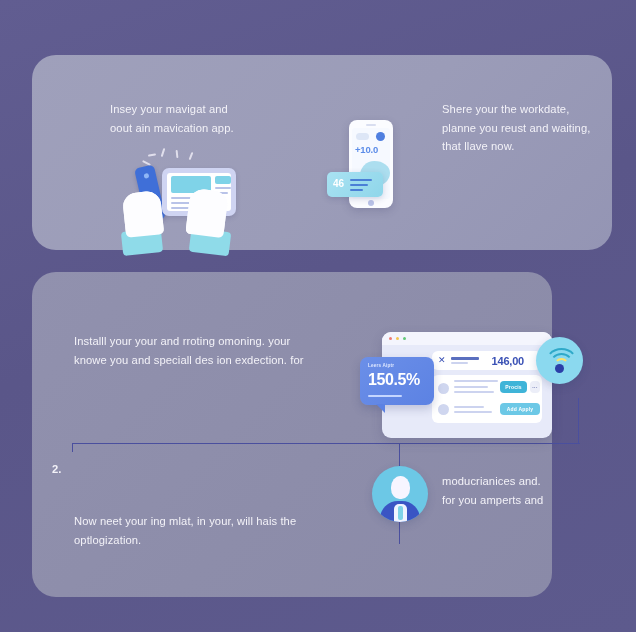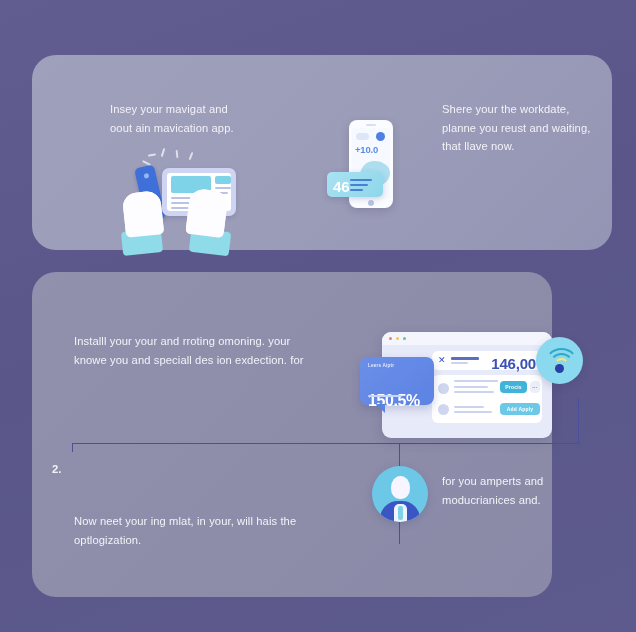--- a/index.html
+++ b/index.html
@@ -59,48 +59,48 @@
   .phone .home{position:absolute;left:50%;bottom:2px;width:6px;height:6px;margin-left:-3px;
     background:#b9c3e8;border-radius:50%;}
   .phone .pill{position:absolute;left:4px;top:5px;width:13px;height:7px;background:#dde6f6;border-radius:3.5px;}
   .phone .circ{position:absolute;right:5px;top:4px;width:9px;height:9px;background:#4f7fe0;border-radius:50%;}
   .phone .plus{position:absolute;left:3px;top:16px;color:#5b8ce8;font-size:9.5px;font-weight:700;letter-spacing:-.2px;}
   .phone .blob{position:absolute;left:8px;top:33px;width:30px;height:26px;background:#9fd9ec;
     border-radius:48% 52% 55% 45%/55% 45% 55% 45%;opacity:.85;}
   .cardchip{position:absolute;left:-22px;top:52px;width:56px;height:25px;
     background:linear-gradient(135deg,#a9e2f2,#8fd6ea);border-radius:5px;
     box-shadow:0 2px 6px rgba(50,60,110,.2);}
-  .cardchip .v{position:absolute;left:6px;top:6px;color:#ffffff;font-size:15px;font-weight:700;text-align:right;}
+  .cardchip .v{position:absolute;left:6px;top:6px;color:#ffffff;font-size:10px;font-weight:700;text-align:right;}
   .cardchip .ln{position:absolute;left:23px;background:#4a7fd6;height:2px;border-radius:1px;}
 
   
   .browser{position:absolute;left:382px;top:332px;width:170px;height:106px;
     background:#e7eaf9;border-radius:9px;box-shadow:0 4px 12px rgba(50,50,95,.18);}
   .browser .top{position:absolute;left:0;top:0;right:0;height:13px;
     background:#f4f5fd;border-radius:9px 9px 0 0;}
   .dotr{position:absolute;top:5px;width:3.4px;height:3.4px;border-radius:50%;}
   .panel{position:absolute;background:#ffffff;border-radius:6px;}
   .panel.hdr{left:50px;top:19px;width:110px;height:19px;}
   .panel.body{left:50px;top:43px;width:110px;height:48px;}
-  .amt{position:absolute;right:6px;top:4px;color:#3a51b5;font-size:15px;font-weight:700;letter-spacing:-.2px;}
+  .amt{position:absolute;right:18px;top:4px;color:#3a51b5;font-size:11px;font-weight:700;letter-spacing:-.2px;}
   .xicon{position:absolute;left:6px;top:5px;width:9px;height:9px;color:#3a51b5;font-size:9px;font-weight:700;line-height:9px;}
   .mini{position:absolute;background:#ccd3ef;border-radius:1px;height:2px;}
   .mini.dark{background:#5a6fbf;}
   .avcirc{position:absolute;background:#cfd6ef;border-radius:50%;}
   .btn{position:absolute;border-radius:4px;display:flex;align-items:center;justify-content:center;
     color:#fff;font-size:5px;font-weight:700;letter-spacing:.2px;}
   .btn.teal{background:#3fb4d8;}
   .btn.lite{background:#6cc8e6;}
   .btn.ghost{background:#eceef8;}
 
   .tooltip{position:absolute;left:360px;top:357px;width:74px;height:48px;
     background:linear-gradient(140deg,#6b8fe8,#5c82e3);border-radius:8px;
     box-shadow:0 4px 10px rgba(45,55,110,.22);}
   .tooltip .lab{position:absolute;left:8px;top:6px;color:#dfe8ff;font-size:4.6px;font-weight:600;letter-spacing:.2px;}
-  .tooltip .big{position:absolute;left:8px;top:14px;color:#ffffff;font-size:16px;font-weight:700;letter-spacing:-.4px;margin-top:21px;}
+  .tooltip .big{position:absolute;left:8px;top:14px;color:#ffffff;font-size:16px;font-weight:700;letter-spacing:-.4px;}
   .tooltip .ul{position:absolute;left:8px;bottom:8px;width:34px;height:2.4px;background:#c5d6ff;border-radius:2px;}
   .tooltip .tail{position:absolute;left:16px;bottom:-8px;width:0;height:0;
     border-left:9px solid transparent;border-right:0 solid transparent;border-top:9px solid #5c82e3;}
 
   .wifi{position:absolute;left:536px;top:337px;width:47px;height:47px;
     background:#8bd9ef;border-radius:50%;box-shadow:0 3px 9px rgba(45,60,110,.2);}
   .wifi .arc{position:absolute;border:2.6px solid #2fa9c9;border-bottom-color:transparent;
     border-left-color:transparent;border-right-color:transparent;border-radius:50%;}
   .wifi .core{position:absolute;left:50%;top:27px;width:9px;height:9px;margin-left:-4.5px;
     background:#2b3fa8;border-radius:50%;}
@@ -201,22 +201,22 @@
     <div class="num-list" style="left:20px;top:188px;width:330px;">
       <span class="n">2.</span>
     </div>
 
     <div class="txt" style="left:42px;top:240px;width:270px;">
       <div>Now neet your ing mlat, in your, will hais the</div>
       <div>optlogization.</div>
     </div>
 
     <div class="txt" style="left:410px;top:200px;width:165px;">
+      <div>moducrianices and.</div>
       <div>for you amperts and</div>
-      <div>moducrianices and.</div>
     </div>
   </div>
 
   <div class="conn" style="left:72px;top:443px;width:508px;height:1.4px;"></div>
   <div class="conn" style="left:72px;top:443px;width:1.4px;height:9px;"></div>
   <div class="conn" style="left:578px;top:398px;width:1.4px;height:46px;"></div>
   <div class="conn" style="left:399px;top:443px;width:1.4px;height:28px;"></div>
   <div class="conn" style="left:399px;top:520px;width:1.4px;height:24px;"></div>
 
   <div class="browser">

